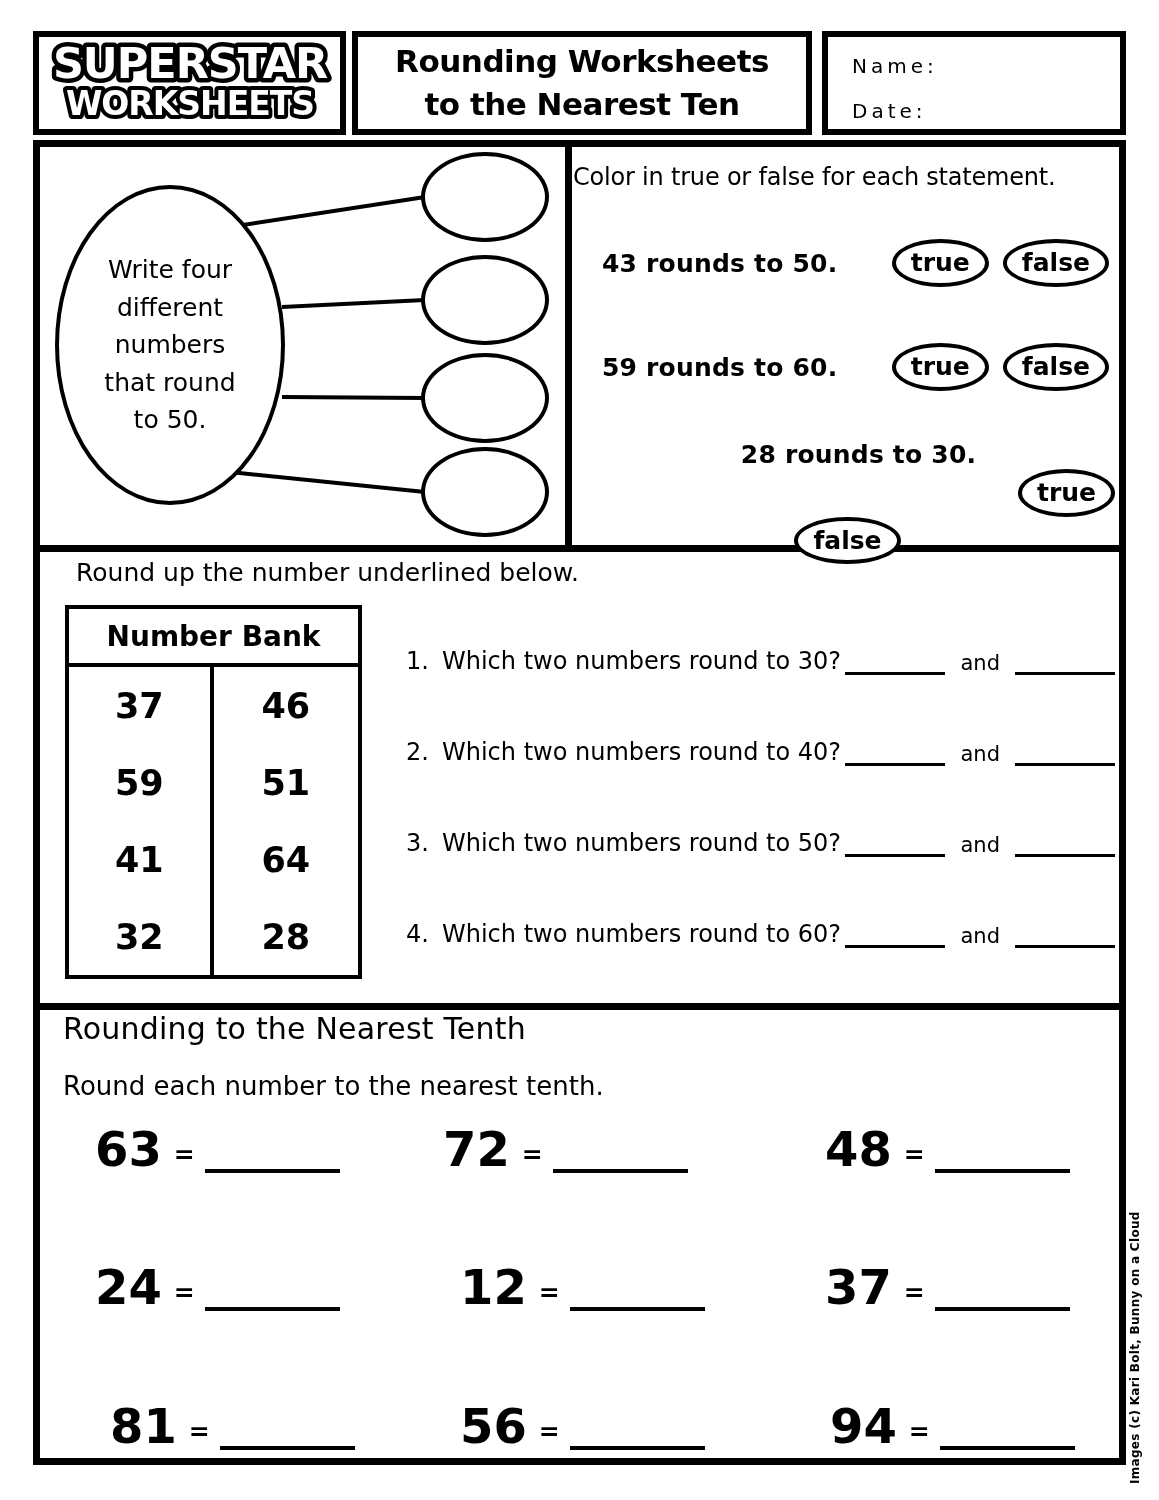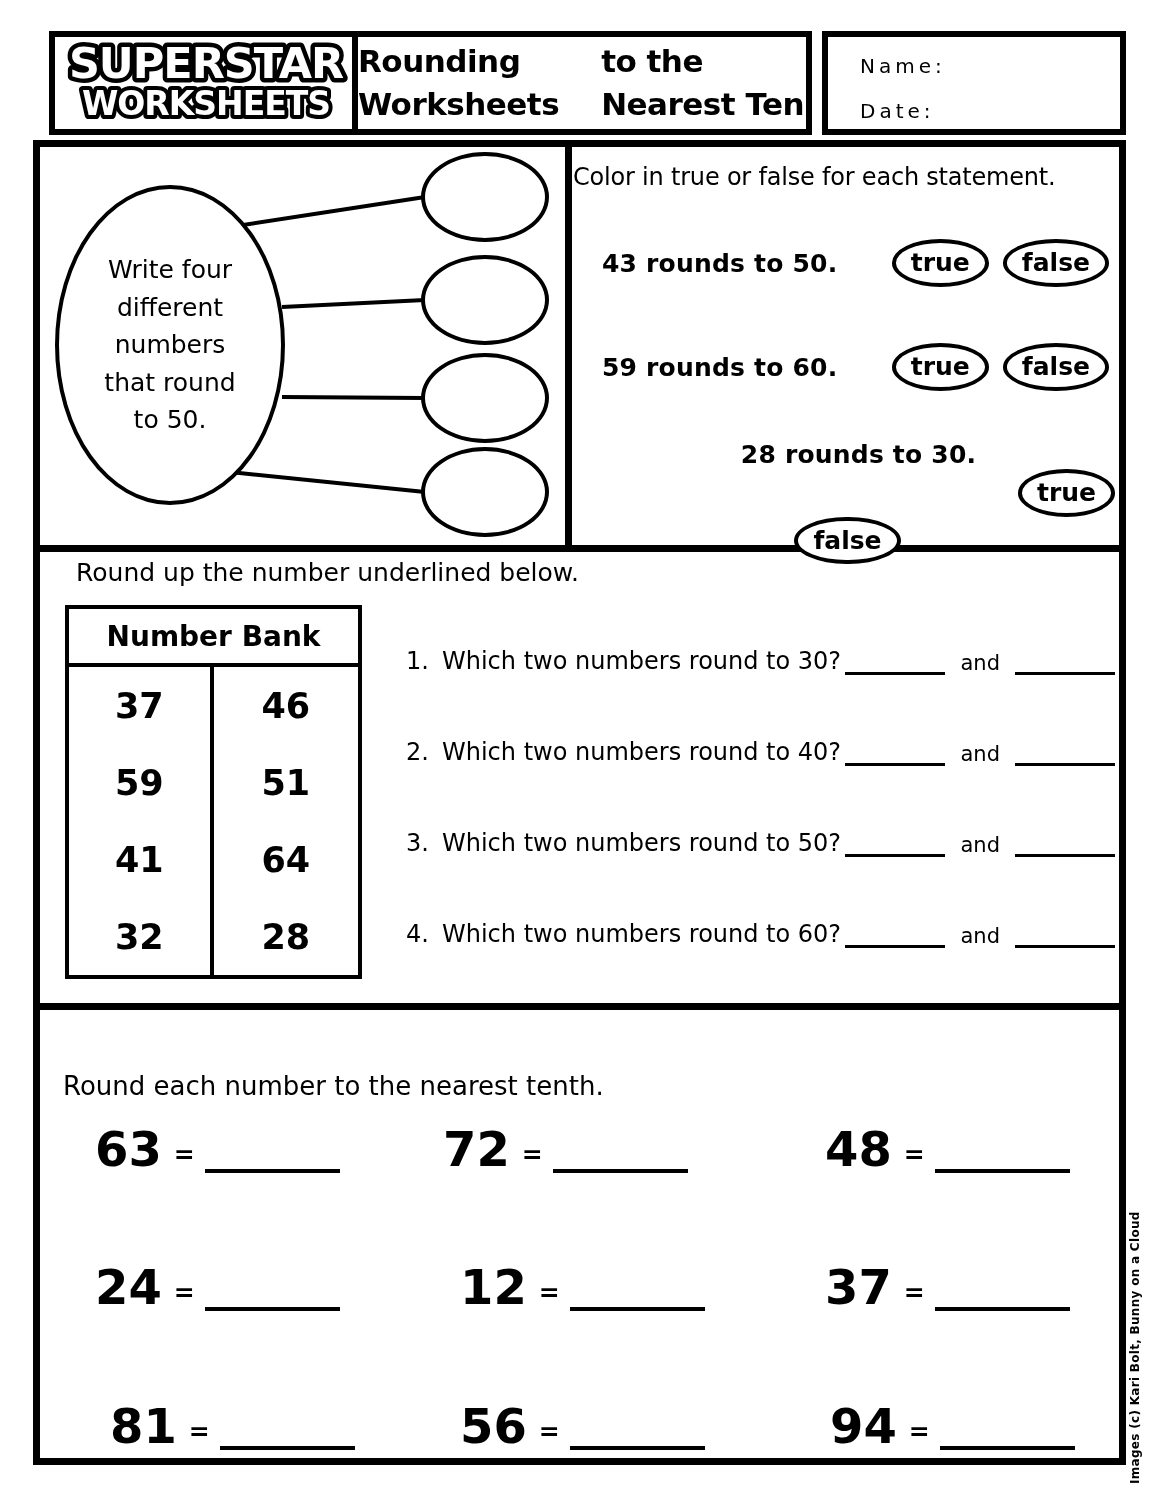--- a/index.html
+++ b/index.html
@@ -4,24 +4,24 @@
 <style>
   * { margin:0; padding:0; box-sizing:border-box; }
   html,body { background:#ffffff; }
   .page {
     position:relative; width:1159px; height:1500px; background:#fff;
     font-family:"DejaVu Sans", sans-serif; color:#000; overflow:hidden;
   }
 
   
   .hdr-box { position:absolute; top:31px; height:104px; border:6px solid #000; background:#fff; }
-  .logo-box { left:49px; width:313px; display:flex; align-items:center; justify-content:center; }
-  .title-box { left:352px; width:460px; display:flex; align-items:center;
+  .logo-box { left:33px; width:313px; display:flex; align-items:center; justify-content:center; }
+  .title-box { left:352px; width:460px; display:flex; flex-direction:column; align-items:center;
                justify-content:center; font-weight:bold; font-size:31px; line-height:1.4; letter-spacing:-0.5px; }
-  .namedate-box { left:822px; width:304px; padding:17px 0 0 32px; font-size:20px; letter-spacing:4px; }
+  .namedate-box { left:822px; width:304px; padding:17px 0 0 24px; font-size:20px; letter-spacing:4px; }
   .nd-row1 { margin-bottom:21px; }
 
   
   .main-box { position:absolute; left:33px; top:140px; width:1093px; height:1325px; border:7px solid #000; background:#fff; }
   .hdiv { position:absolute; left:0; width:1079px; height:7px; background:#000; }
   .hdiv1 { top:398px; } .hdiv2 { top:856px; }
   .vdiv { position:absolute; left:525px; top:0; width:7px; height:405px; background:#000; }
 
   
   .connector-svg { position:absolute; left:0; top:0; }
@@ -179,20 +179,21 @@
     </div>
     <div class="q-row" style="top:763px;">
       <span class="q-number">4.</span>
       <span class="q-text">Which two numbers round to 60?</span>
       <span class="q-spacer"></span>
       <span class="q-blank"></span>
       <span class="q-and">and</span>
       <span class="q-blank"></span>
     </div>
 
+    <div class="tenth-title">Rounding to the Nearest Tenth</div>
     <div class="tenth-subtitle">Round each number to the nearest tenth.</div>
 
     <div class="prob" style="left:55px;  top:978px;">
       <span class="prob-number">63</span>
       <span class="prob-eq">=</span>
       <span class="prob-blank"></span>
     </div>
     <div class="prob" style="left:403px; top:978px;">
       <span class="prob-number">72</span>
       <span class="prob-eq">=</span>

